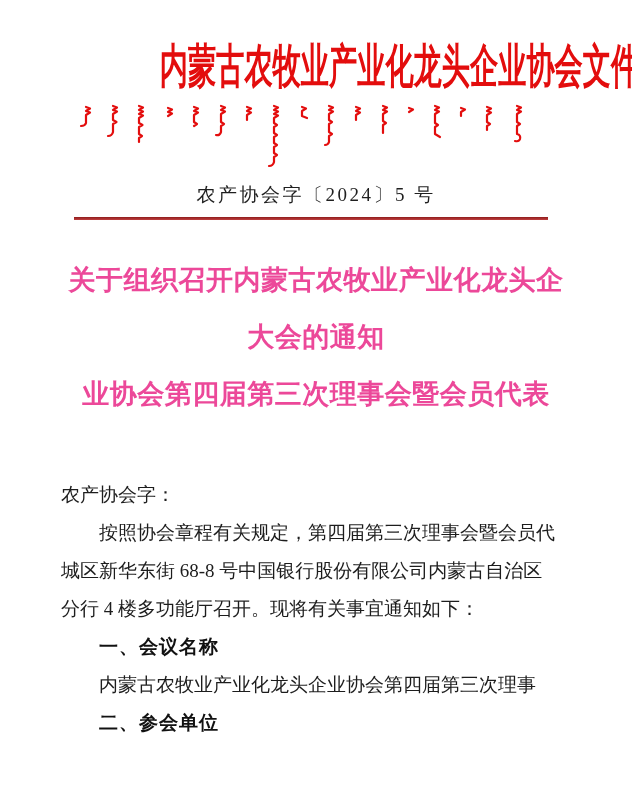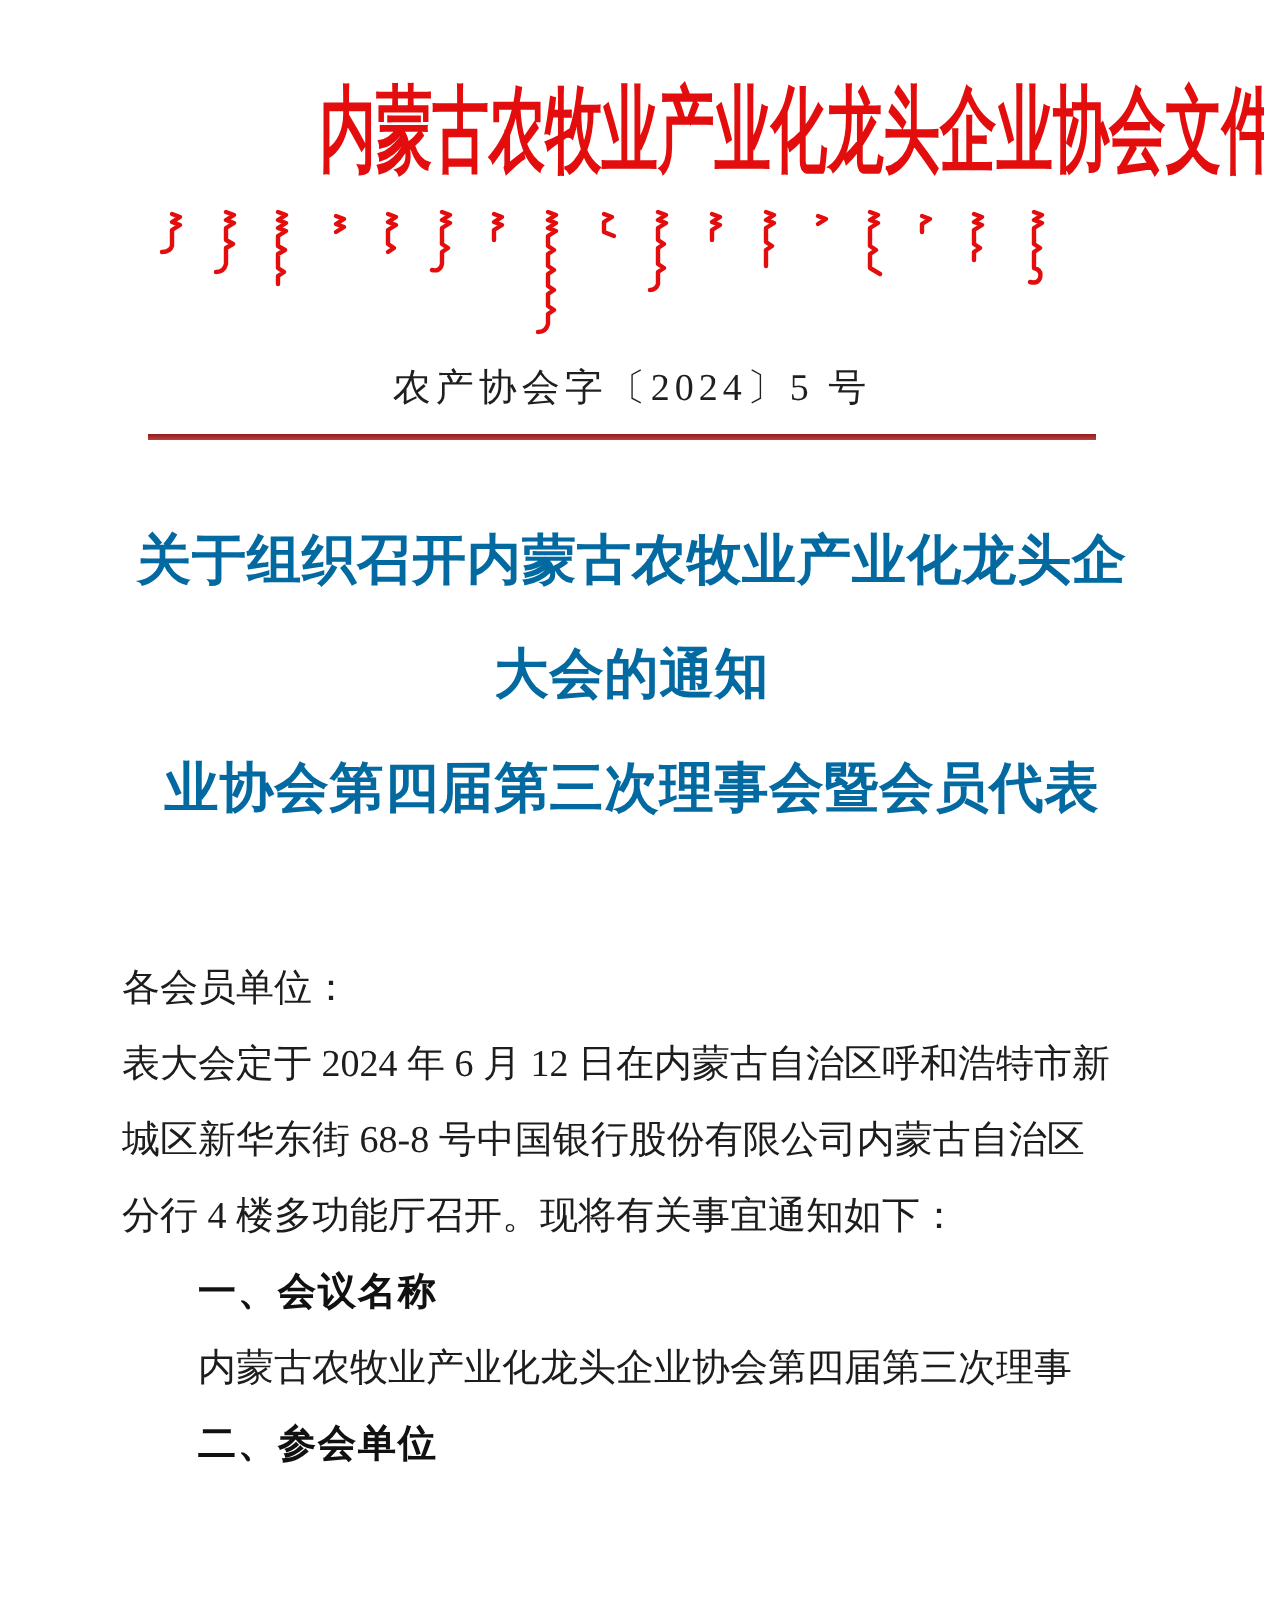--- a/index.html
+++ b/index.html
@@ -59,21 +59,21 @@
     background-color:var(--red-line);
   }
 
   
   .doc-title{
     position:absolute;top:252px;left:30px;width:572px;
     text-align:center;
     font-family:"Liberation Sans","DejaVu Sans",sans-serif;
     font-weight:700;
     font-size:27px;line-height:57px;
-    color:#0369a1;
+    color:#ec4899;
     letter-spacing:0.5px;
   }
 
   
   .body-text{
     position:absolute;top:476px;left:61px;width:560px;
     font-size:19px;line-height:38px;
     white-space:nowrap;
     color:var(--ink);
   }
@@ -121,22 +121,22 @@
 
   <div class="red-rule"></div>
 
   <div class="doc-title">
     <div>关于组织召开内蒙古农牧业产业化龙头企</div>
     <div>大会的通知</div>
     <div>业协会第四届第三次理事会暨会员代表</div>
   </div>
 
   <div class="body-text">
-      <div class="bline">各会员单位：</div>
-      <div class="bline">表大会定于 2024 年 6 月 12 日在内蒙古自治区呼和浩特市新</div>
+      <div class="bline">农产协会字：</div>
+      <div class="bline ind">按照协会章程有关规定，第四届第三次理事会暨会员代</div>
       <div class="bline">城区新华东街 68-8 号中国银行股份有限公司内蒙古自治区</div>
       <div class="bline">分行 4 楼多功能厅召开。现将有关事宜通知如下：</div>
       <div class="bline ind bold">一、会议名称</div>
       <div class="bline ind">内蒙古农牧业产业化龙头企业协会第四届第三次理事</div>
       <div class="bline ind bold">二、参会单位</div>
     </div>
 
 </div>
 
 </body></html>

